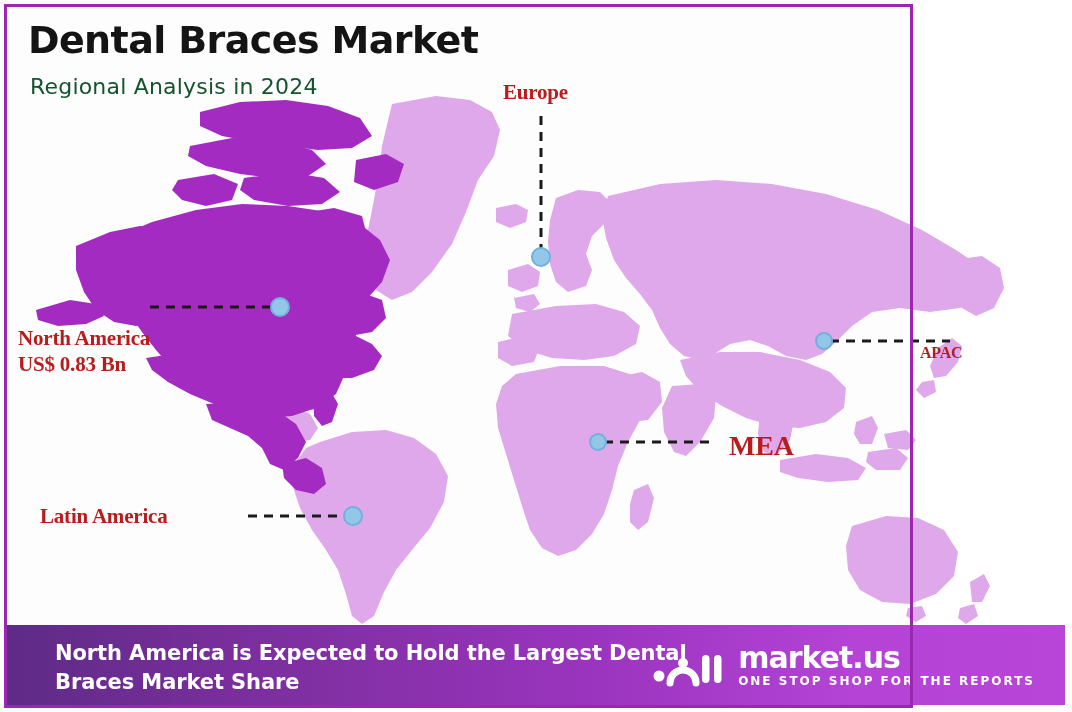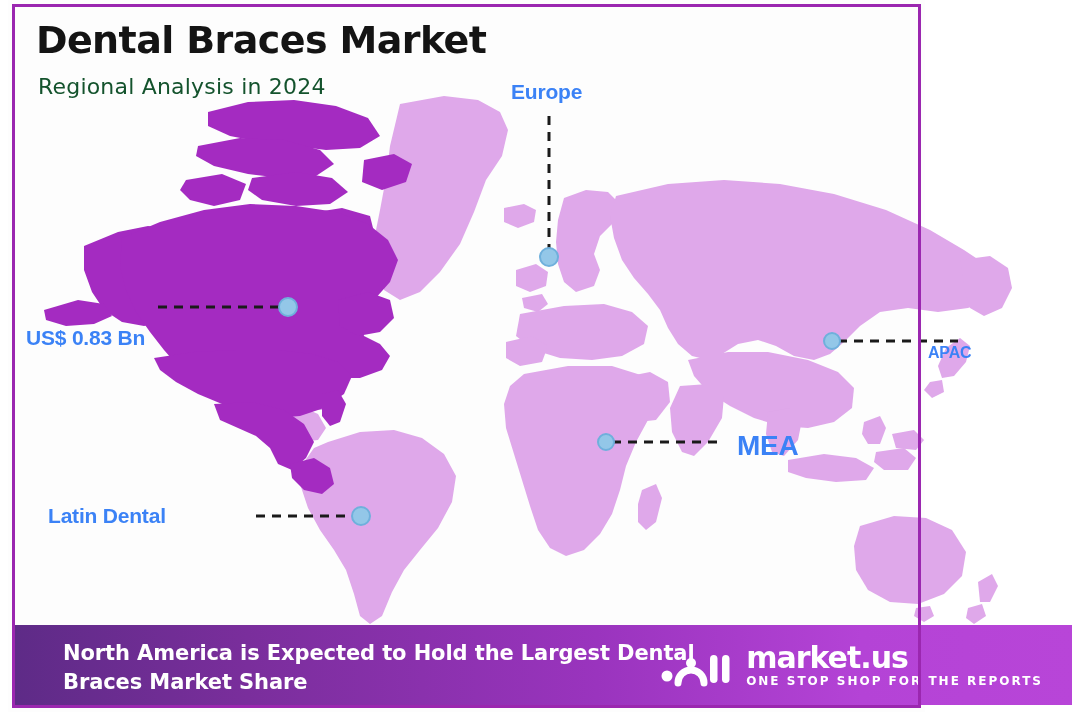--- a/index.html
+++ b/index.html
@@ -7,21 +7,20 @@
     width:1072px;height:712px;
     background:#ffffff;
     font-family:"DejaVu Sans", sans-serif;
     overflow:hidden;
   }
   #root{
     position:relative;
     width:917px;height:712px;
     background:#fdfdfd;
     box-sizing:border-box;
-    margin-left:8px;
   }
   
   #frame{
     position:absolute;
     left:4px;top:4px;right:4px;bottom:4px;
     border:3px solid #9B27B0;
     box-sizing:border-box;
     pointer-events:none;
   }
   
@@ -37,23 +36,23 @@
     letter-spacing:0.2px;
   }
   
   #map-wrap{
     position:absolute;left:0;top:60px;width:1072px;height:565px;
   }
   #map-svg{display:block;width:1072px;height:565px;}
   
   .region-label{
     position:absolute;
-    color:#3b82f6;
+    color:#b91c1c;
     font-weight:bold;
-    font-family:Liberation Sans, sans-serif;
+    font-family:Liberation Serif, serif;
     white-space:nowrap;
     letter-spacing:-0.2px;
   }
   #lbl-na{ left:18px; top:325px; font-size:21px; line-height:26px; }
   #lbl-na .v{ display:block; }
   #lbl-europe{ left:503px; top:80px; font-size:21px; }
   #lbl-apac{ left:920px; top:344px; font-size:16px; }
   #lbl-mea{ left:729px; top:430px; font-size:28px; }
   #lbl-latam{ left:40px; top:504px; font-size:21px; }
 
@@ -189,26 +188,27 @@
     <g>
       <circle cx="280" cy="307" r="9" fill="#93C7E8" stroke="#6FB0DC" stroke-width="2"></circle>
       <circle cx="541" cy="257" r="9" fill="#93C7E8" stroke="#6FB0DC" stroke-width="2"></circle>
       <circle cx="824" cy="341" r="8" fill="#93C7E8" stroke="#6FB0DC" stroke-width="2"></circle>
       <circle cx="598" cy="442" r="8" fill="#93C7E8" stroke="#6FB0DC" stroke-width="2"></circle>
       <circle cx="353" cy="516" r="9" fill="#93C7E8" stroke="#6FB0DC" stroke-width="2"></circle>
     </g>
   </svg>
 
   <div class="region-label" id="lbl-na">
+    <span class="v">North America</span>
     <span class="v">US$ 0.83 Bn</span>
   </div>
   <div class="region-label" id="lbl-europe">Europe</div>
   <div class="region-label" id="lbl-apac">APAC</div>
   <div class="region-label" id="lbl-mea">MEA</div>
-  <div class="region-label" id="lbl-latam">Latin Dental</div>
+  <div class="region-label" id="lbl-latam">Latin America</div>
 
   <div id="banner">
     <div id="banner-text">North America is Expected to Hold the Largest Dental Braces Market Share</div>
     <div id="logo">
       <svg id="logo-mark" viewBox="0 0 74 44" xmlns="http://www.w3.org/2000/svg">
         <circle cx="6" cy="33" r="5.5" fill="#ffffff"></circle>
         <path d="M17 40 a13 13 0 0 1 13 -13 a13 13 0 0 1 13 13 l0 0" fill="none" stroke="#ffffff" stroke-width="7" stroke-linecap="round"></path>
         <circle cx="30" cy="20" r="5" fill="#ffffff"></circle>
         <rect x="49" y="12" width="7.5" height="28" rx="3.8" fill="#ffffff"></rect>
         <rect x="61" y="12" width="7.5" height="28" rx="3.8" fill="#ffffff"></rect>

